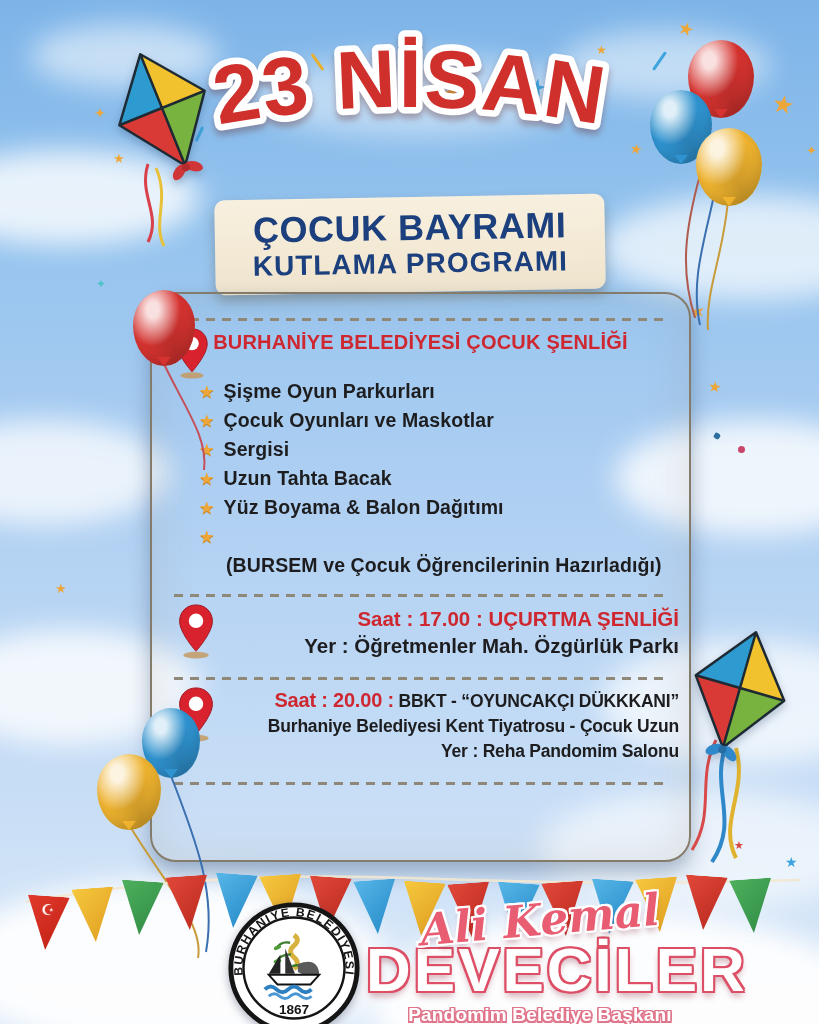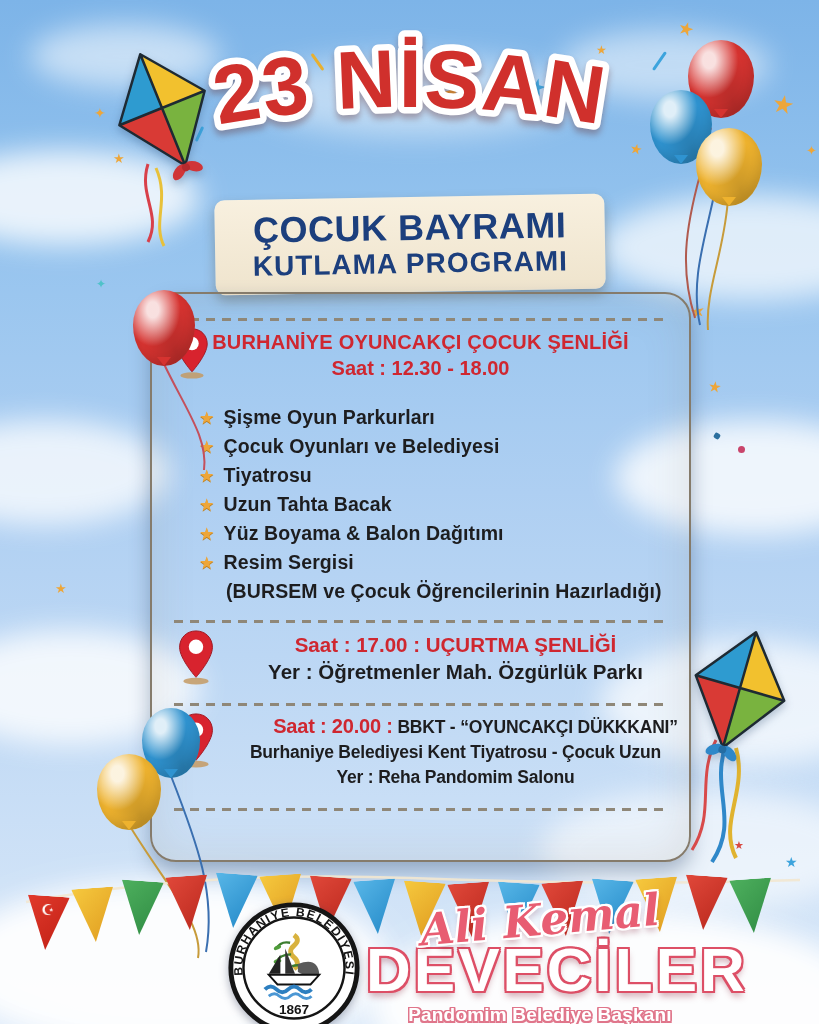--- a/index.html
+++ b/index.html
@@ -39,21 +39,21 @@
   .dash.mid{margin-top:14px;}
   .sec1{position:relative;text-align:center;padding-top:8px;}
   .sec1 .pin{position:absolute;left:22px;top:6px;}
   .s1-title{font-size:20px;font-weight:800;color:#cf2730;line-height:26px;letter-spacing:.2px;}
   .s1-time{font-size:20px;font-weight:800;color:#cf2730;line-height:26px;}
   .s1-place{font-size:21px;font-weight:800;color:#1d1d1f;line-height:26px;margin-top:14px;letter-spacing:.2px;}
   .activities{list-style:none;margin:22px 8px 0 48px;padding:0;text-align:left;}
   .activities li{display:flex;align-items:center;gap:10px;font-size:19.5px;font-weight:800;color:#1d1d1f;line-height:29px;letter-spacing:.1px;}
   .activities .bullet{flex:0 0 auto;color:#eda63a;font-size:15px;text-shadow:0 1px 0 #bb7f20;}
   .activities li.note{padding-left:26px;}
-  .sec{position:relative;text-align:center;padding:8px 10px 4px 80px;}
+  .sec{position:relative;text-align:right;padding:8px 10px 4px 80px;}
   .sec .pin{position:absolute;left:24px;top:6px;}
   .red-line{font-size:20.5px;font-weight:800;color:#cf2730;line-height:27px;}
   .black-line{font-size:20.5px;font-weight:800;color:#1d1d1f;line-height:27px;}
   .sec3 .line{font-size:17.5px;font-weight:800;line-height:25px;letter-spacing:-.2px;white-space:nowrap;}
   .sec3 .t-red{color:#cf2730;font-size:20px;margin-left:40px;}
   .sec3 .t-black{color:#1d1d1f;}
   
   .balloon{position:absolute;z-index:5;border-radius:50% 50% 50% 50%/46% 46% 54% 54%;
     background:radial-gradient(ellipse at 32% 26%,rgba(255,255,255,.85) 0 10%,rgba(255,255,255,0) 46%),
                radial-gradient(ellipse at 68% 80%,rgba(0,0,0,.16),rgba(0,0,0,0) 55%),var(--c);
@@ -157,48 +157,46 @@
     <div class="banner-l2">KUTLAMA PROGRAMI</div>
   </div>
 
   <div class="card">
     <div class="dash top"></div>
 
     <div class="sec1">
       <svg class="pin" width="36" height="52">
           <use href="#pin"></use>
         </svg>
-      <div class="s1-title">BURHANİYE OYUNCAKÇI ÇOCUK ŞENLİĞİ</div>
-      <div class="s1-time">Saat : 12.30 - 18.00</div>
+      <div class="s1-title">BURHANİYE BELEDİYESİ ÇOCUK ŞENLİĞİ</div>
     </div>
 
     <ul class="activities">
       <li>
           <span class="bullet">★</span>
           <span>Şişme Oyun Parkurları</span>
         </li>
       <li>
           <span class="bullet">★</span>
-          <span>Çocuk Oyunları ve Belediyesi</span>
-        </li>
-      <li>
-          <span class="bullet">★</span>
-          <span>Tiyatrosu</span>
+          <span>Çocuk Oyunları ve Maskotlar</span>
+        </li>
+      <li>
+          <span class="bullet">★</span>
+          <span>Sergisi</span>
         </li>
       <li>
           <span class="bullet">★</span>
           <span>Uzun Tahta Bacak</span>
         </li>
       <li>
           <span class="bullet">★</span>
           <span>Yüz Boyama &amp; Balon Dağıtımı</span>
         </li>
       <li>
           <span class="bullet">★</span>
-          <span>Resim Sergisi</span>
         </li>
       <li class="note">
           <span>(BURSEM ve Çocuk Öğrencilerinin Hazırladığı)</span>
         </li>
     </ul>
 
     <div class="dash mid"></div>
 
     <div class="sec">
       <svg class="pin" width="40" height="56">

